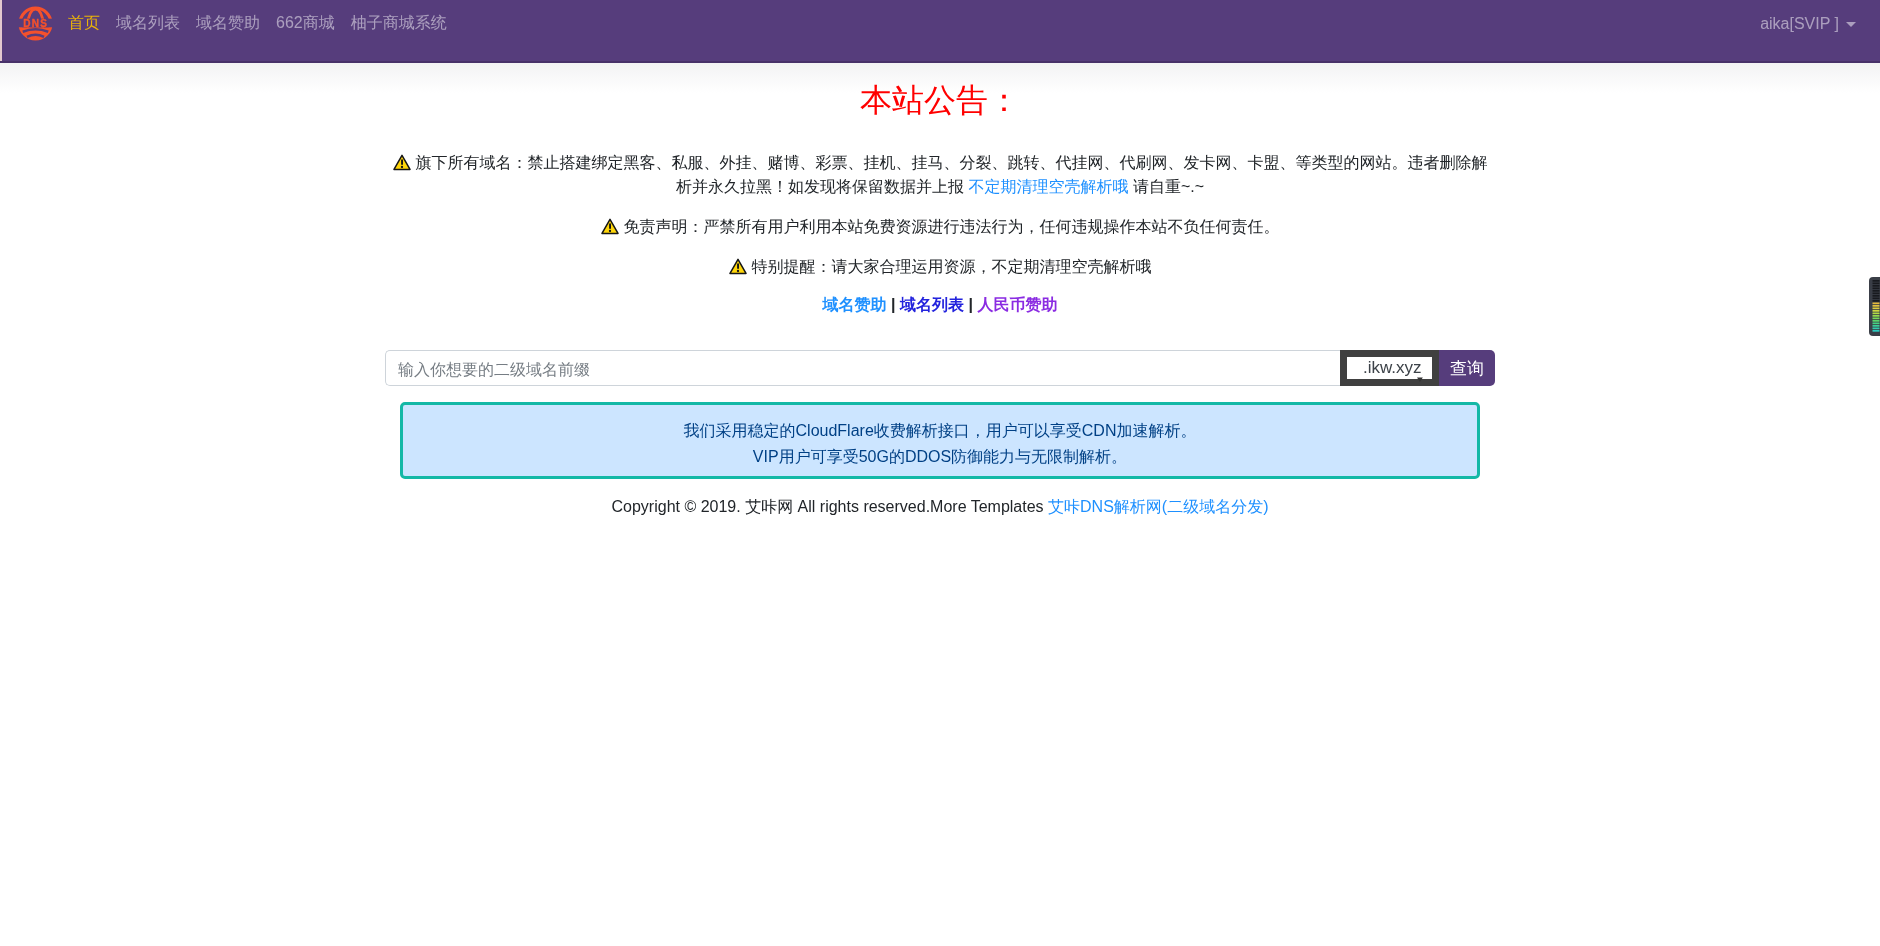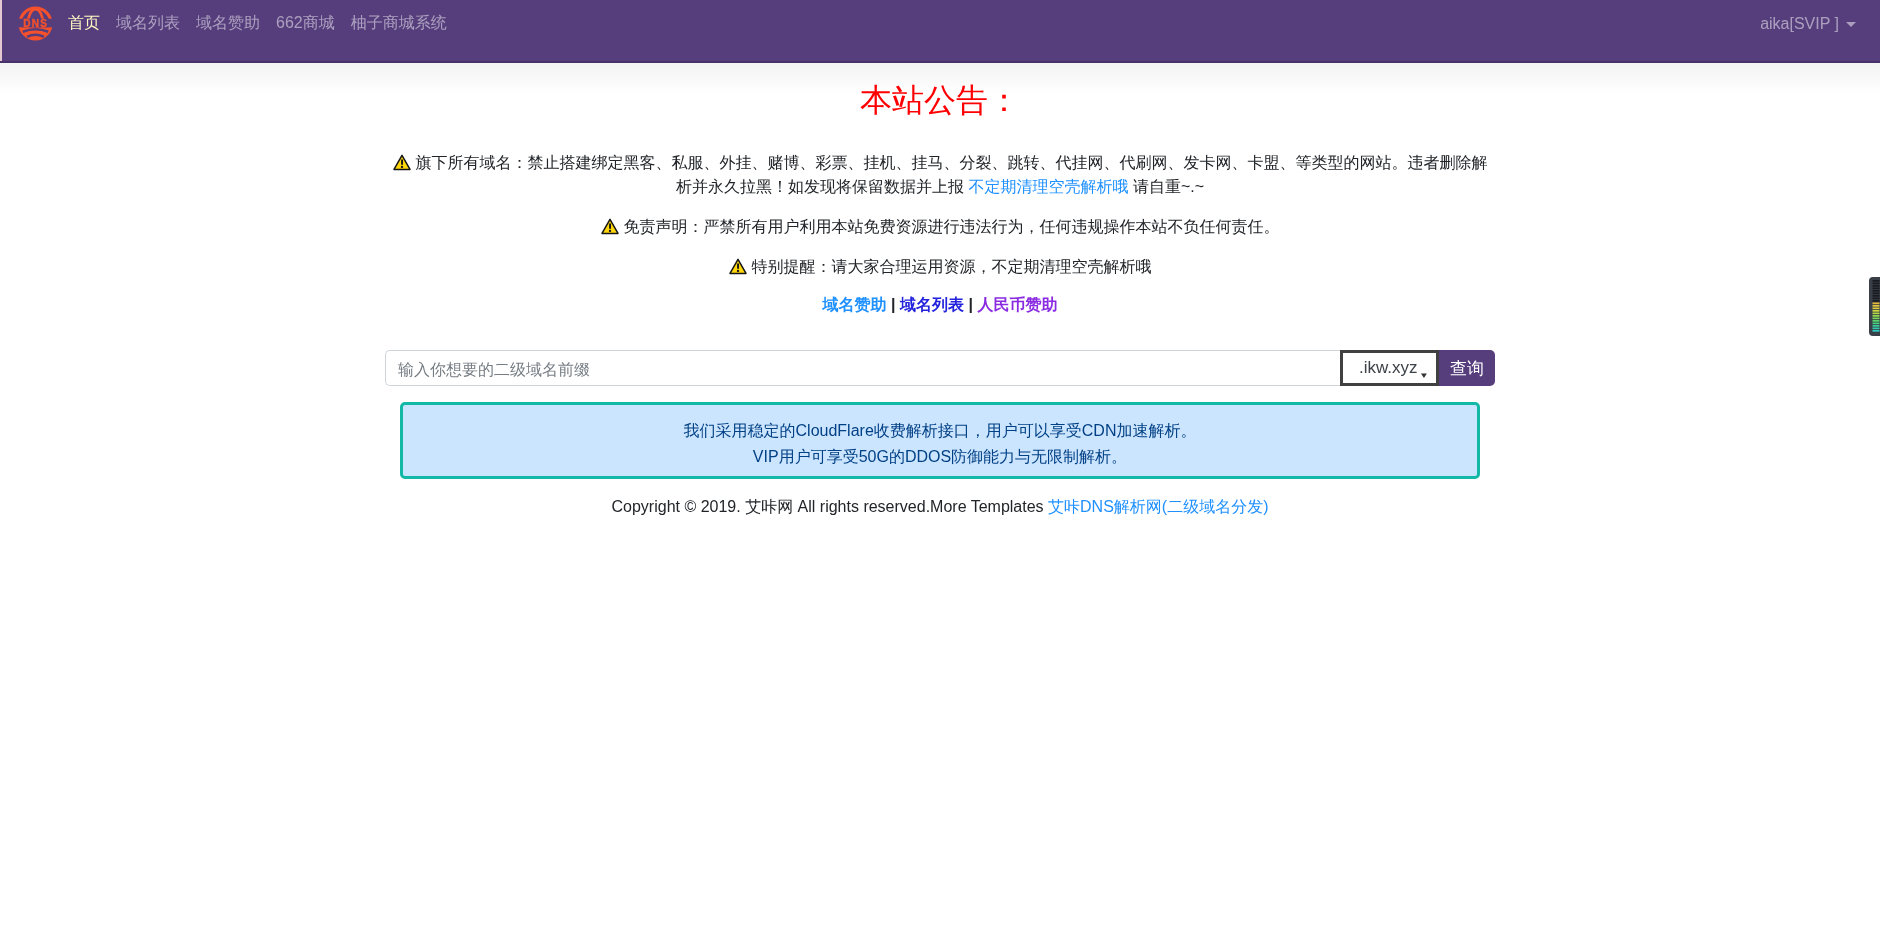--- a/index.html
+++ b/index.html
@@ -16,21 +16,21 @@
   .nb {
     height:61px; background:#563d7c;
     display:flex; align-items:center;
     padding:0 16px 16px 18px;
     position:relative;
   }
   .edge { position:absolute; left:0; top:0; width:2px; height:61px; background:#e3c9cf; z-index:5;}
   .nb .logo { display:block; margin-top:2px; }
   .nb .menu { display:flex; margin-left:7px; margin-top:2px;}
   .nb .menu a { text-decoration:none; color:rgba(255,255,255,.5); padding:0 8px; font-size:16px; }
-  .nb .menu a.on { color:#fef9c3; }
+  .nb .menu a.on { color:#eab308; }
   .nb .user { margin-left:auto; margin-top:2px; color:rgba(255,255,255,.5); font-size:16px; padding-right:8px;}
   .nb .user .caret { display:inline-block; width:0; height:0; border-top:5px solid rgba(255,255,255,.5); border-left:5px solid transparent; border-right:5px solid transparent; margin-left:7px; vertical-align:2px;}
   .navline { position:absolute; left:0; top:61px; width:100%; height:1.5px; background:#483169; z-index:2; }
   .fade { position:absolute; left:0; top:62.5px; width:100%; height:30px; background:linear-gradient(#f3f3f4,#ffffff); z-index:0; }
   
   .wrap { width:1110px; margin:12px auto; text-align:center; position:relative; z-index:1; }
   h1.title { color:#f00; font-size:32px; font-weight:400; margin:15px 0 27px; line-height:48px; }
   p { margin:0 0 16px; line-height:24px; }
   .warn { vertical-align:-2.5px; margin-right:5px; }
   a.blue { color:#1e90ff; text-decoration:none; }
@@ -39,21 +39,21 @@
   .lnks { font-weight:bold; font-size:16px; line-height:20px; }
   .lnks a { text-decoration:none; }
   .lnks .l1 { color:#1e90ff; }
   .lnks .l2 { color:#2323dd; }
   .lnks .l3 { color:#8a2be2; }
   .lnks .sep { color:#212529; font-weight:bold; }
   
   .search { display:flex; height:36px; margin:35px 0 16px; text-align:left; }
   .inp { flex:1 1 auto; border:1px solid #ced4da; border-right:0; border-radius:5px 0 0 5px; background:#fff;
          display:flex; align-items:center; padding-top:4px; padding-left:12px; color:#767d84; font-size:16px; }
-  .sel { width:99px; border:3px solid #404040; background:#fff; color:#3c4248; font-size:17px;
+  .sel { width:99px; border:7px solid #404040; background:#fff; color:#3c4248; font-size:17px;
          display:flex; align-items:center; padding-left:16px; position:relative; }
   .sel .arr { position:absolute; right:7px; top:17px; font-size:10px; color:#333; transform:scaleY(.8); }
   .btn { width:56px; background:#563d7c; color:#fff; border-radius:0 5px 5px 0; font-size:17px;
          display:flex; align-items:center; justify-content:center; }
   
   .alert { width:1080px; margin:0 auto 16px; background:#cce5ff; border:3px solid #14b8a6; border-radius:5px;
            color:#004085; padding:13px 0 6px; line-height:26px; font-size:16px; }
   .copy { color:#212529; margin-top:0; }
   
   .widget { position:absolute; left:1869px; top:277px; }

